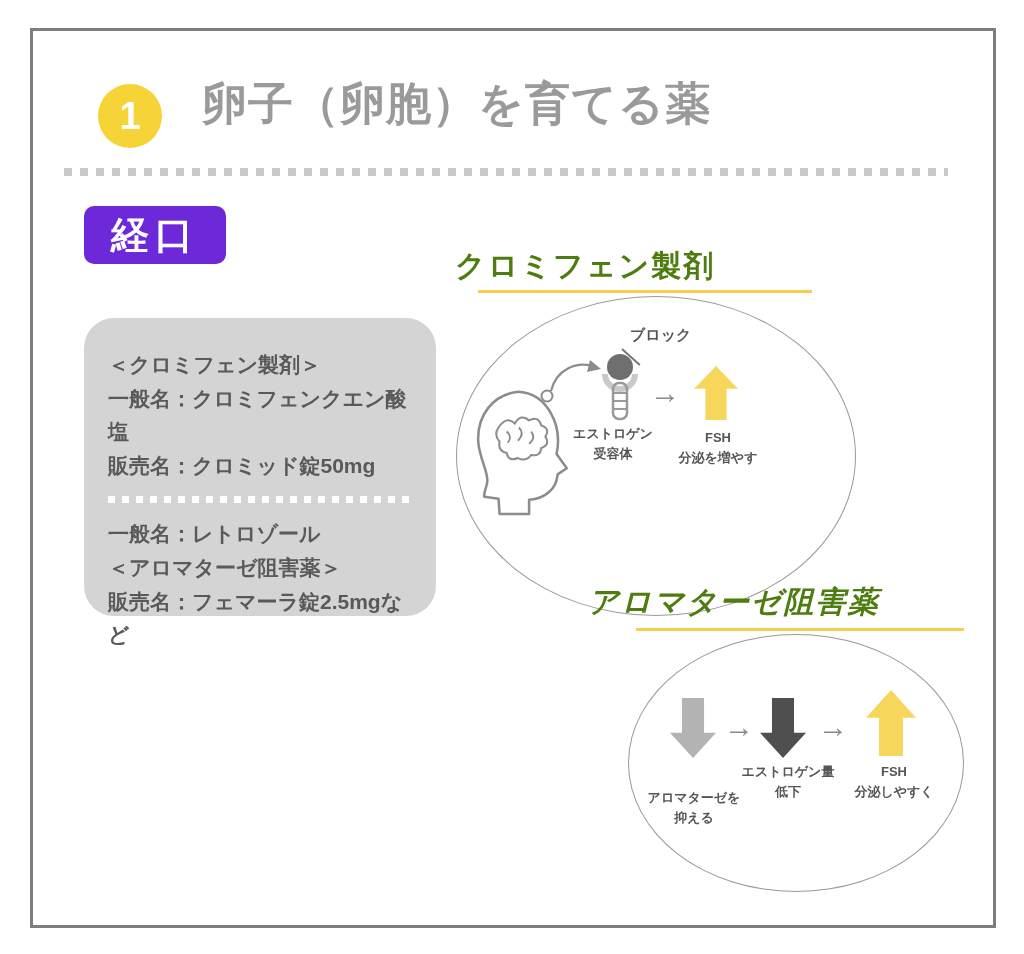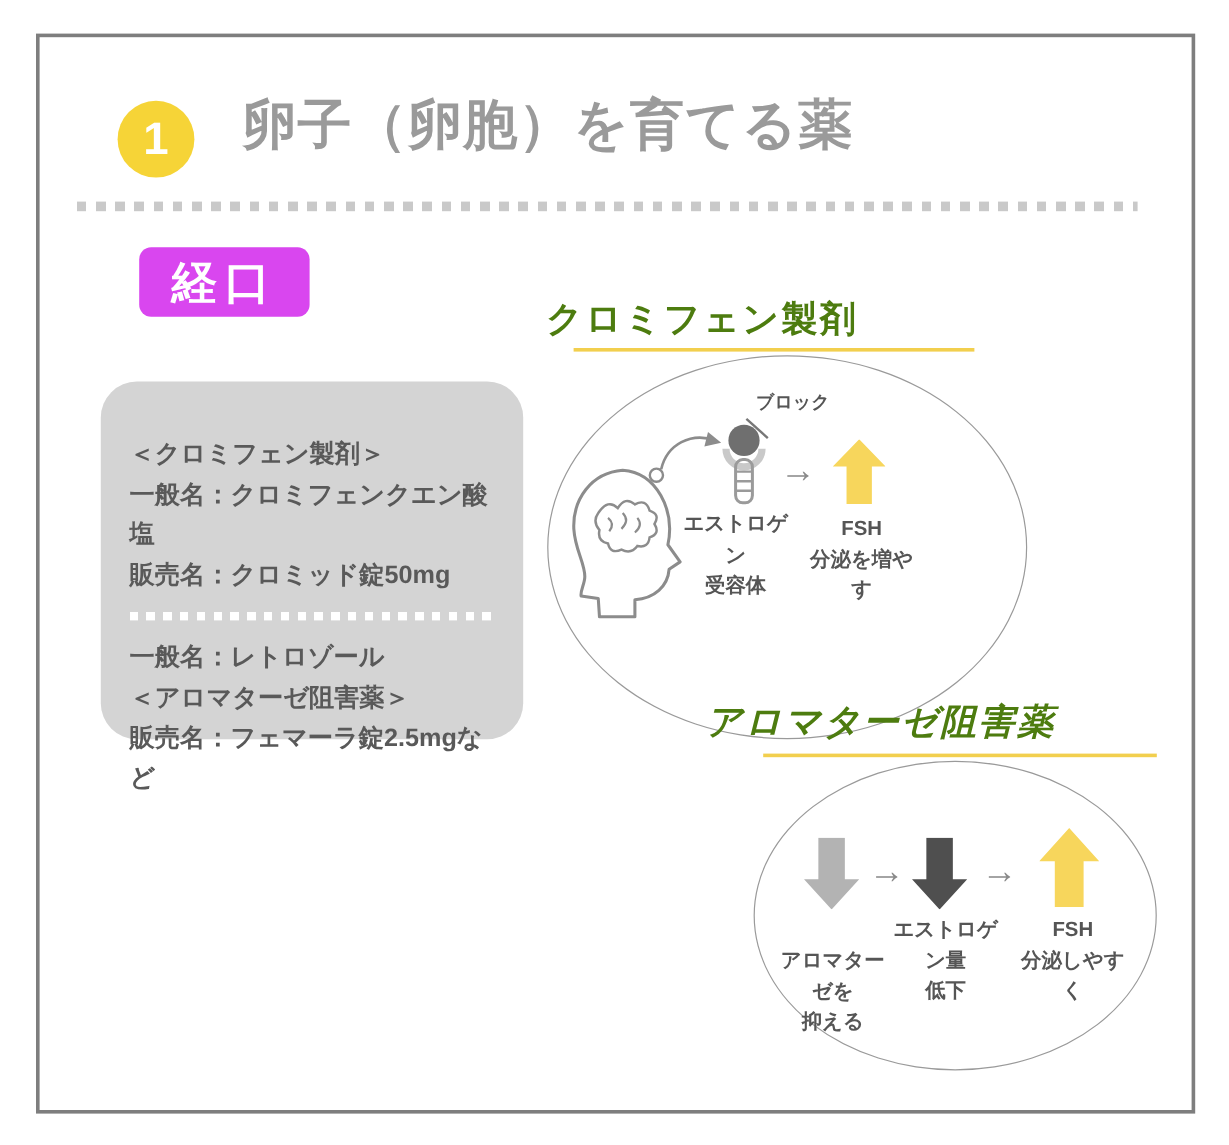--- a/index.html
+++ b/index.html
@@ -20,27 +20,27 @@
   .main-title{
     left:202px;top:74px;width:760px;
     font-size:45px;font-weight:800;color:#9a9a9a;letter-spacing:1px;
     white-space:nowrap;
   }
   .dotted-gray{
     left:64px;top:168px;width:884px;height:8px;
     background:repeating-linear-gradient(90deg,#c9c9c9 0 8px,transparent 8px 16px);
   }
   .oral-badge{
-    left:84px;top:206px;width:142px;height:58px;background:#d946ef;border-radius:10px;
+    left:84px;top:206px;width:142px;height:58px;background:#6d28d9;border-radius:10px;
     color:#ffffff;font-size:38px;font-weight:800;letter-spacing:6px;
-    display:flex;align-items:center;justify-content:center;margin-left:32px;
+    display:flex;align-items:center;justify-content:center;
   }
   .info-box{
     left:84px;top:318px;width:352px;height:298px;background:#d4d4d4;border-radius:30px;
-    padding:44px 24px;box-sizing:border-box;color:#595959;font-size:21px;font-weight:700;
+    padding:30px 24px;box-sizing:border-box;color:#595959;font-size:21px;font-weight:700;
     line-height:1.6;
   }
   .info-divider{
     height:7px;margin:14px 0;
     background:repeating-linear-gradient(90deg,#ffffff 0 7px,transparent 7px 14px);
   }
   .section-heading{
     text-align:left;font-size:30px;font-weight:800;color:#4d7c0f;letter-spacing:2px;
     white-space:nowrap;
   }
@@ -58,21 +58,21 @@
   }
   .arrow-down{
     clip-path:polygon(26% 0%,74% 0%,74% 58%,100% 58%,50% 100%,0% 58%,26% 58%);
   }
   .arrow-up1{left:694px;top:366px;width:44px;height:54px;}
   .arrow-down-gray{left:670px;top:698px;width:46px;height:60px;background:#b3b3b3;}
   .arrow-down-dark{left:760px;top:698px;width:46px;height:60px;background:#4f4f4f;}
   .arrow-up2{left:866px;top:690px;width:50px;height:66px;background:#f7d65c;}
   .thin-arrow{color:#8a8a8a;font-size:30px;font-weight:400;line-height:1;}
   .small-label{
-    font-size:17px;font-weight:700;color:#555555;text-align:center;line-height:1.5;
+    font-size:13px;font-weight:700;color:#555555;text-align:center;line-height:1.5;
   }
   .block-label{left:630px;top:326px;font-size:15px;font-weight:700;color:#555555;}
   .block-pointer{
     left:622px;top:348px;width:24px;height:2px;background:#777777;
     transform:rotate(42deg);transform-origin:left center;
   }
   .receptor-label{left:566px;top:424px;width:94px;}
   .fsh-label1{left:674px;top:428px;width:88px;}
   .step-label1{left:644px;top:788px;width:100px;}
   .step-label2{left:740px;top:762px;width:96px;}

